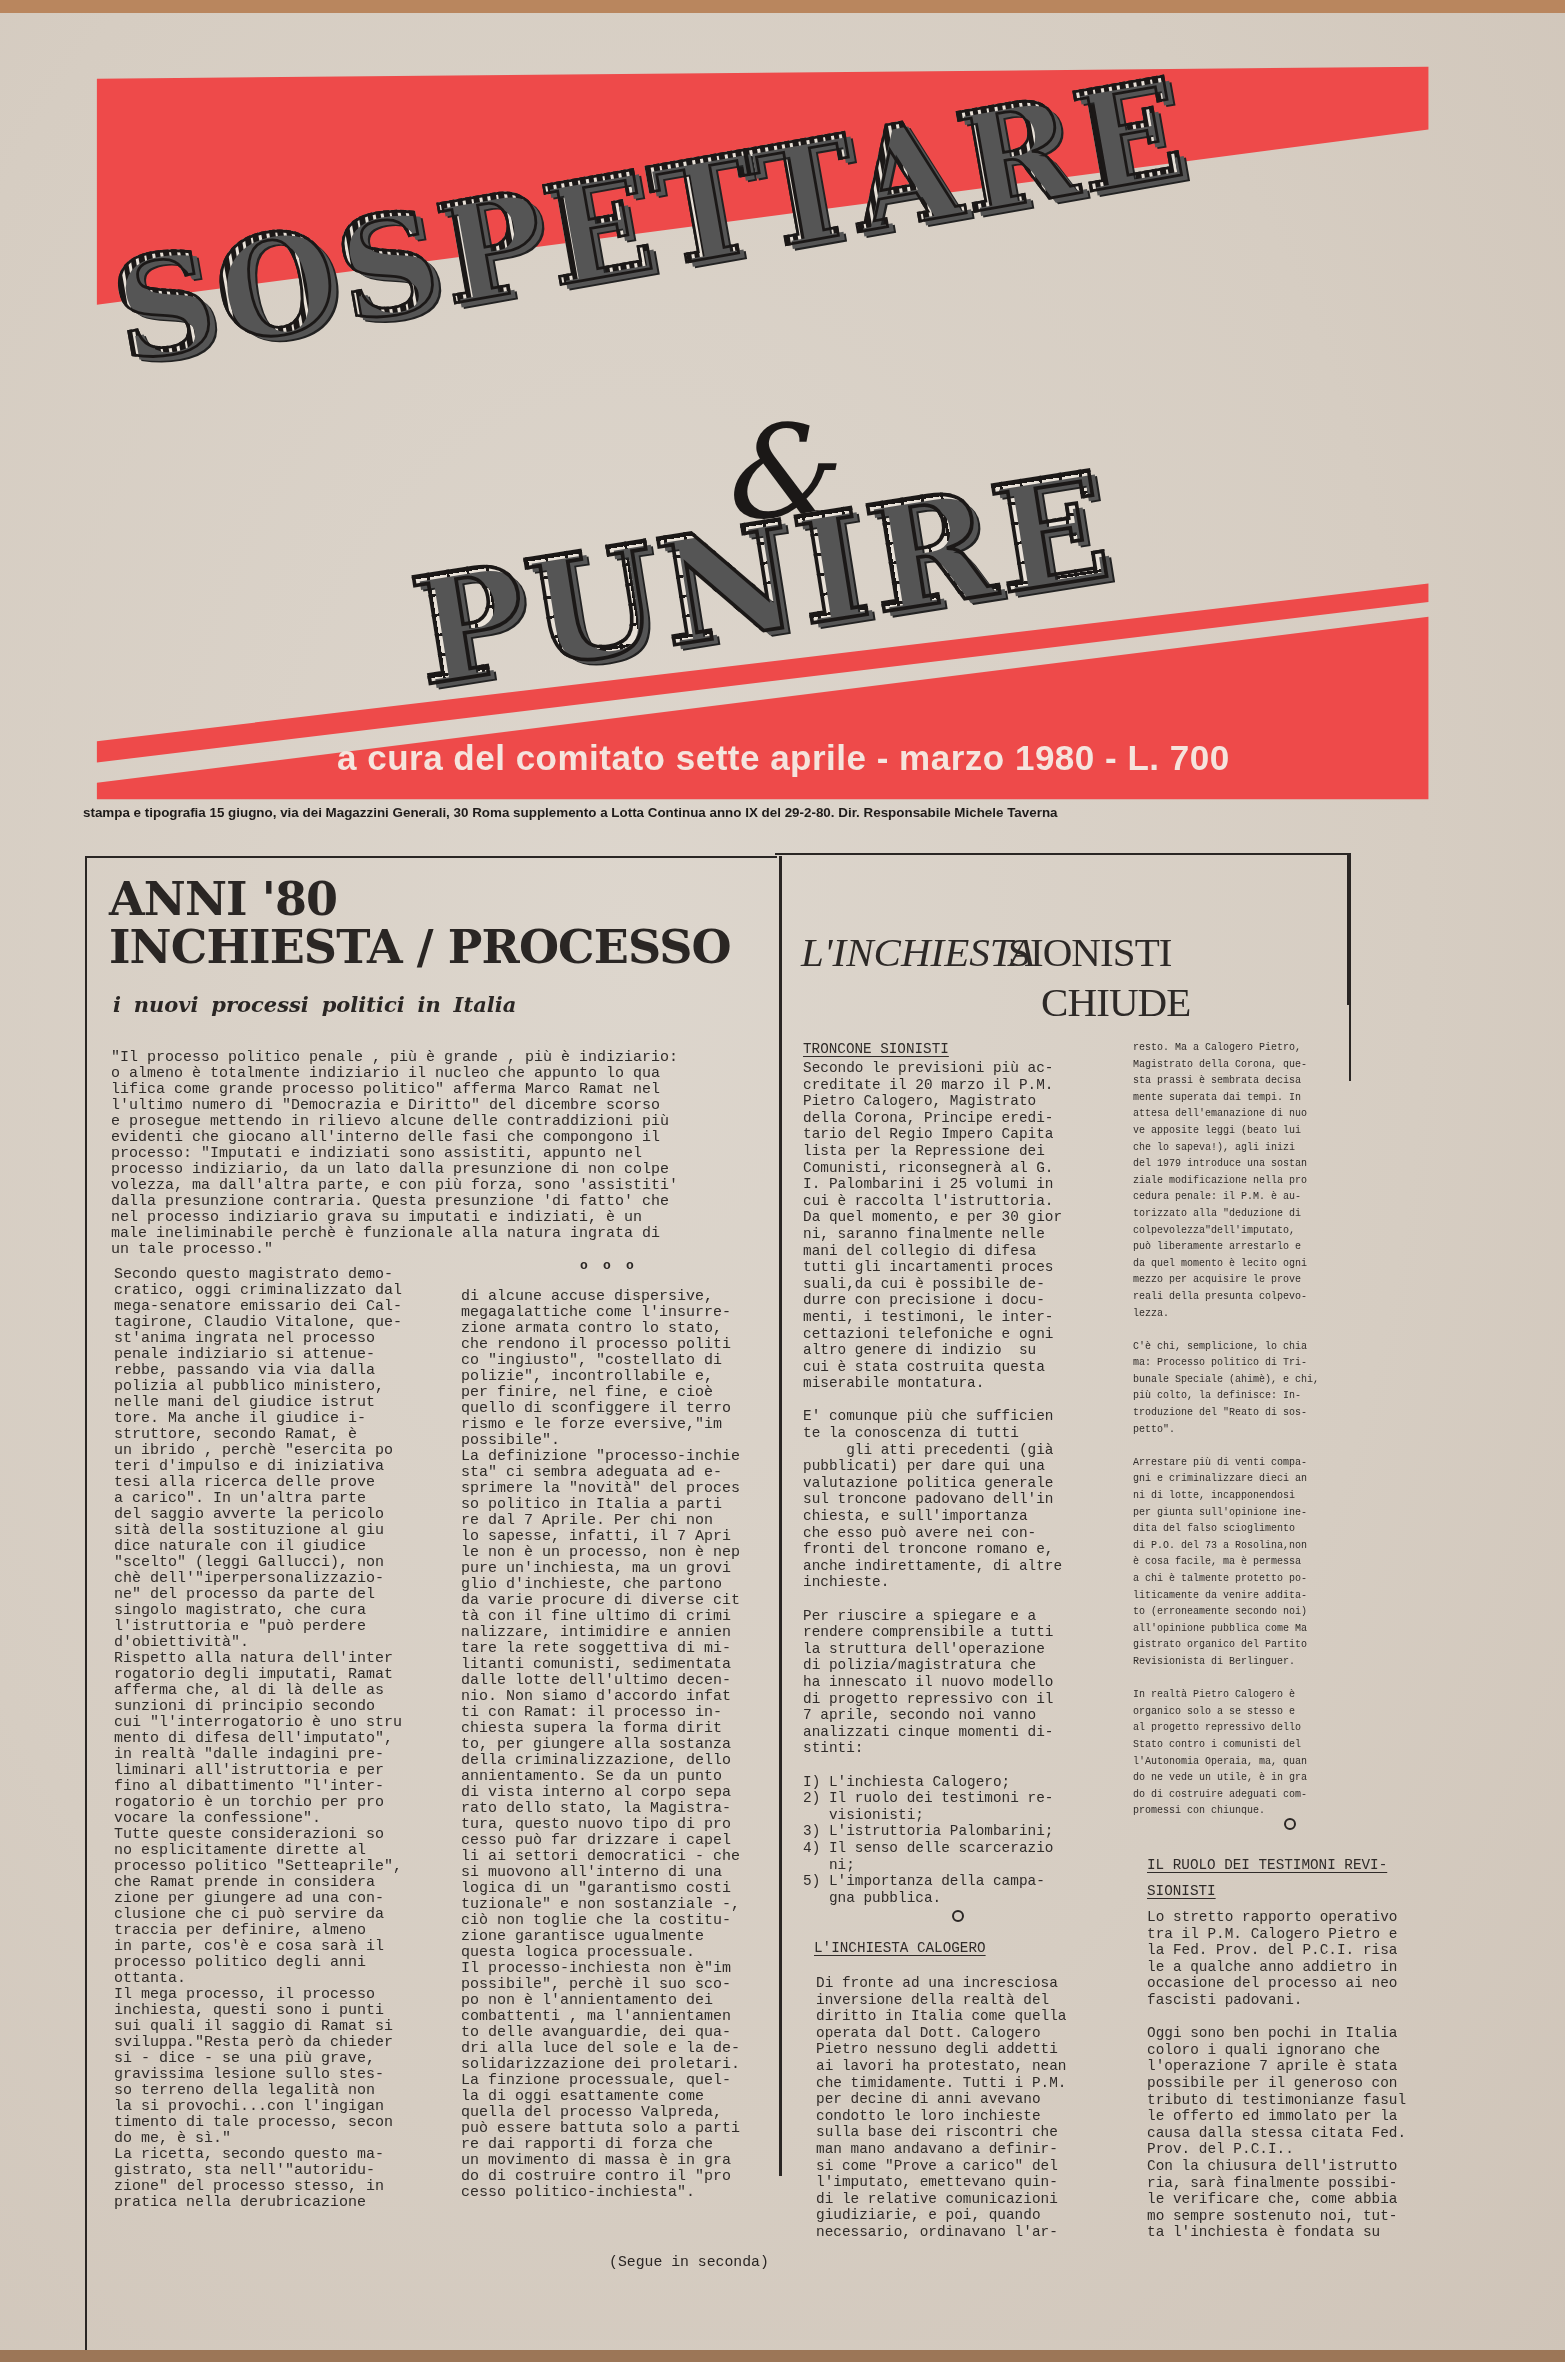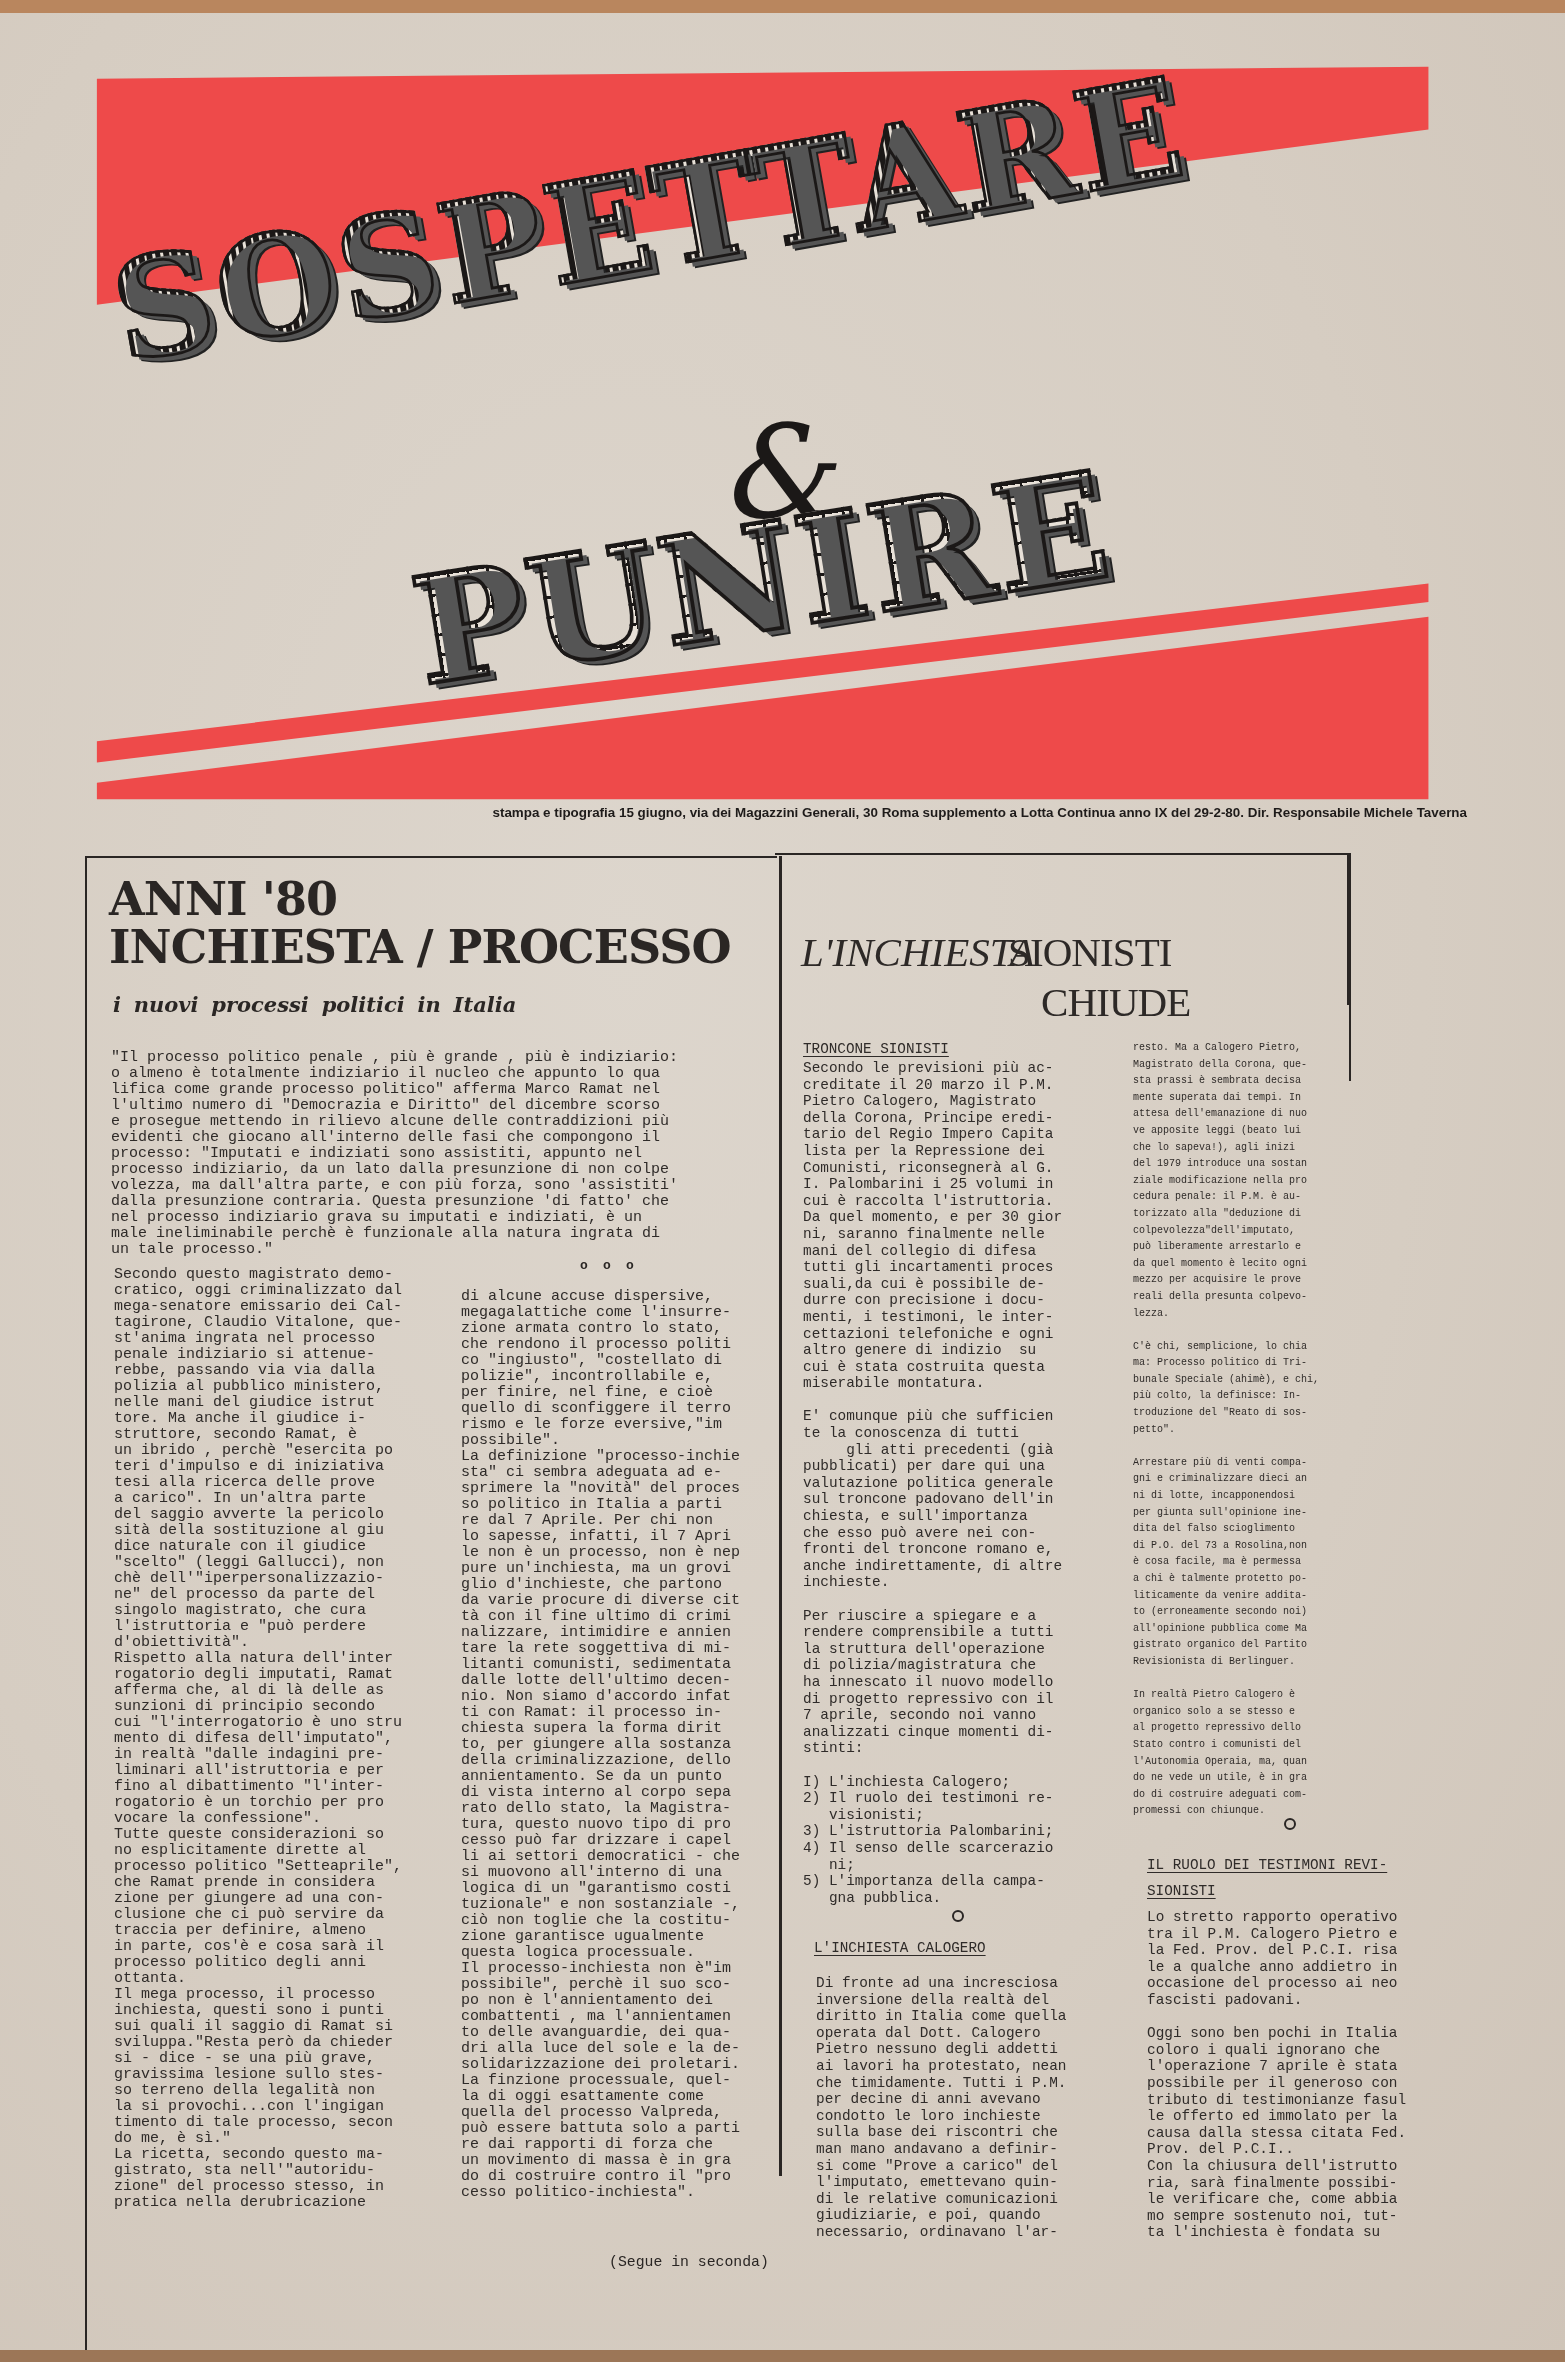--- a/index.html
+++ b/index.html
@@ -46,21 +46,21 @@
     -webkit-text-stroke:3.7px #1b1817;
   }
   .tagline {
     position:absolute; left:337px; top:738px; width:1015px;
     font-family:"Liberation Sans", sans-serif; font-weight:bold; font-size:35px;
     color:#f5e4dd; letter-spacing:0.5px;
   }
   .imprint {
     position:absolute; left:83px; top:805px; width:1384px;
     font-family:"Liberation Sans", sans-serif; font-weight:bold; font-size:13.4px;
-    color:#1e1b1a; white-space:nowrap; transform:scaleX(1.0);text-align:right;
+    color:#1e1b1a; white-space:nowrap; transform:scaleX(1.0);
   }
 
   
   .box { position:absolute; border:2.8px solid #2a2624; }
   .box-left { left:85px; top:856px; width:690px; height:1504px; border-bottom:none; border-right:none; }
   .box-right { left:775px; top:853px; width:574px; height:226px; border-bottom:none; border-left:none; }
   .rule-right-vertical { position:absolute; left:1347px; top:853px; width:2.8px; height:152px; background:#2a2624; }
   .rule-mid { position:absolute; left:779px; top:856px; width:2.8px; height:1320px; background:#2a2624; }
 
   .head-left {
@@ -109,20 +109,21 @@
 
   <div class="masthead">
     <svg width="1565" height="831" viewBox="0 0 1696 900">
       <polygon points="105,85 1548,72 1548,140 105,330" fill="#ee4a4a"></polygon>
       <polygon points="105,803 1548,632 1548,652 105,826" fill="#ee4a4a"></polygon>
       <polygon points="105,848 1548,668 1548,866 105,866" fill="#ee4a4a"></polygon>
     </svg>
     <div class="title-word title-top">SOSPETTARE</div>
     <div class="ampersand">&amp;</div>
     <div class="title-word title-bottom">PUNIRE</div>
+    <div class="tagline">a cura del comitato sette aprile - marzo 1980 - L. 700</div>
     <div class="imprint">stampa e tipografia 15 giugno, via dei Magazzini Generali, 30 Roma  supplemento a Lotta Continua  anno IX del 29-2-80. Dir. Responsabile Michele Taverna</div>
   </div>
 
   <div class="box box-left"></div>
   <div class="rule-mid"></div>
   <div class="head-left">
     <div>ANNI '80</div>
     <div>INCHIESTA / PROCESSO</div>
   </div>
   <div class="sub-left">i nuovi processi politici  in Italia</div>

